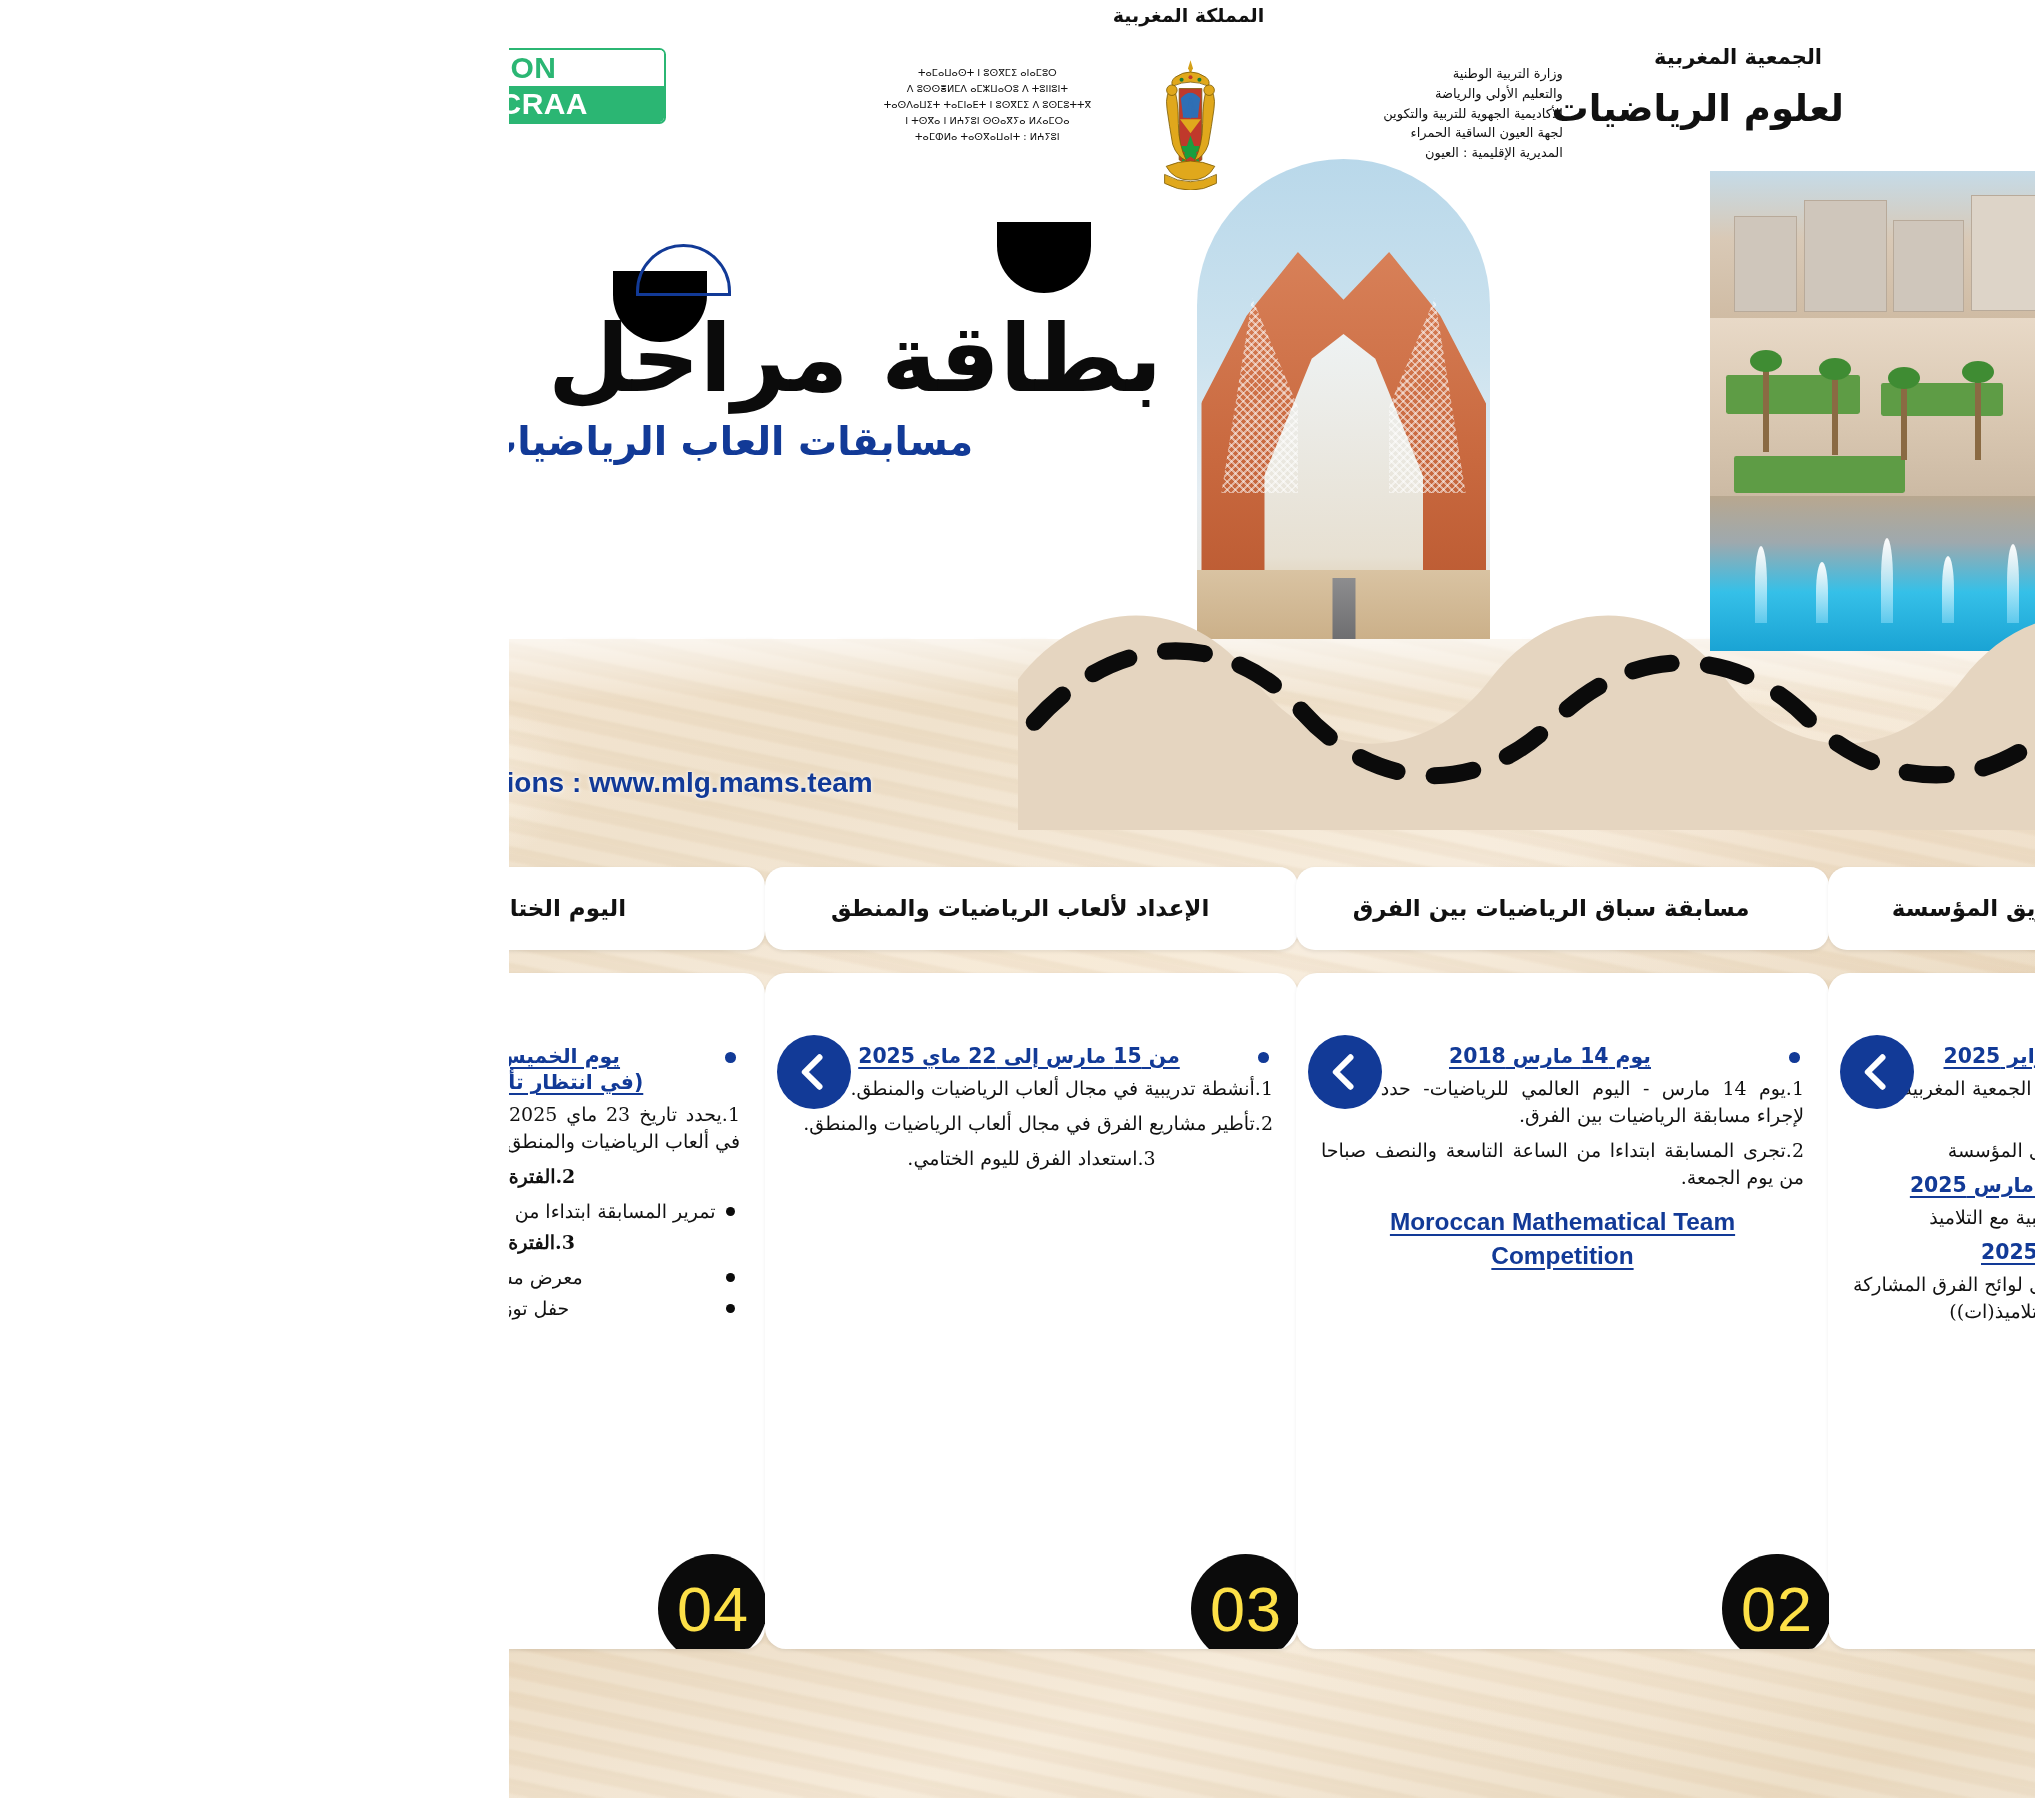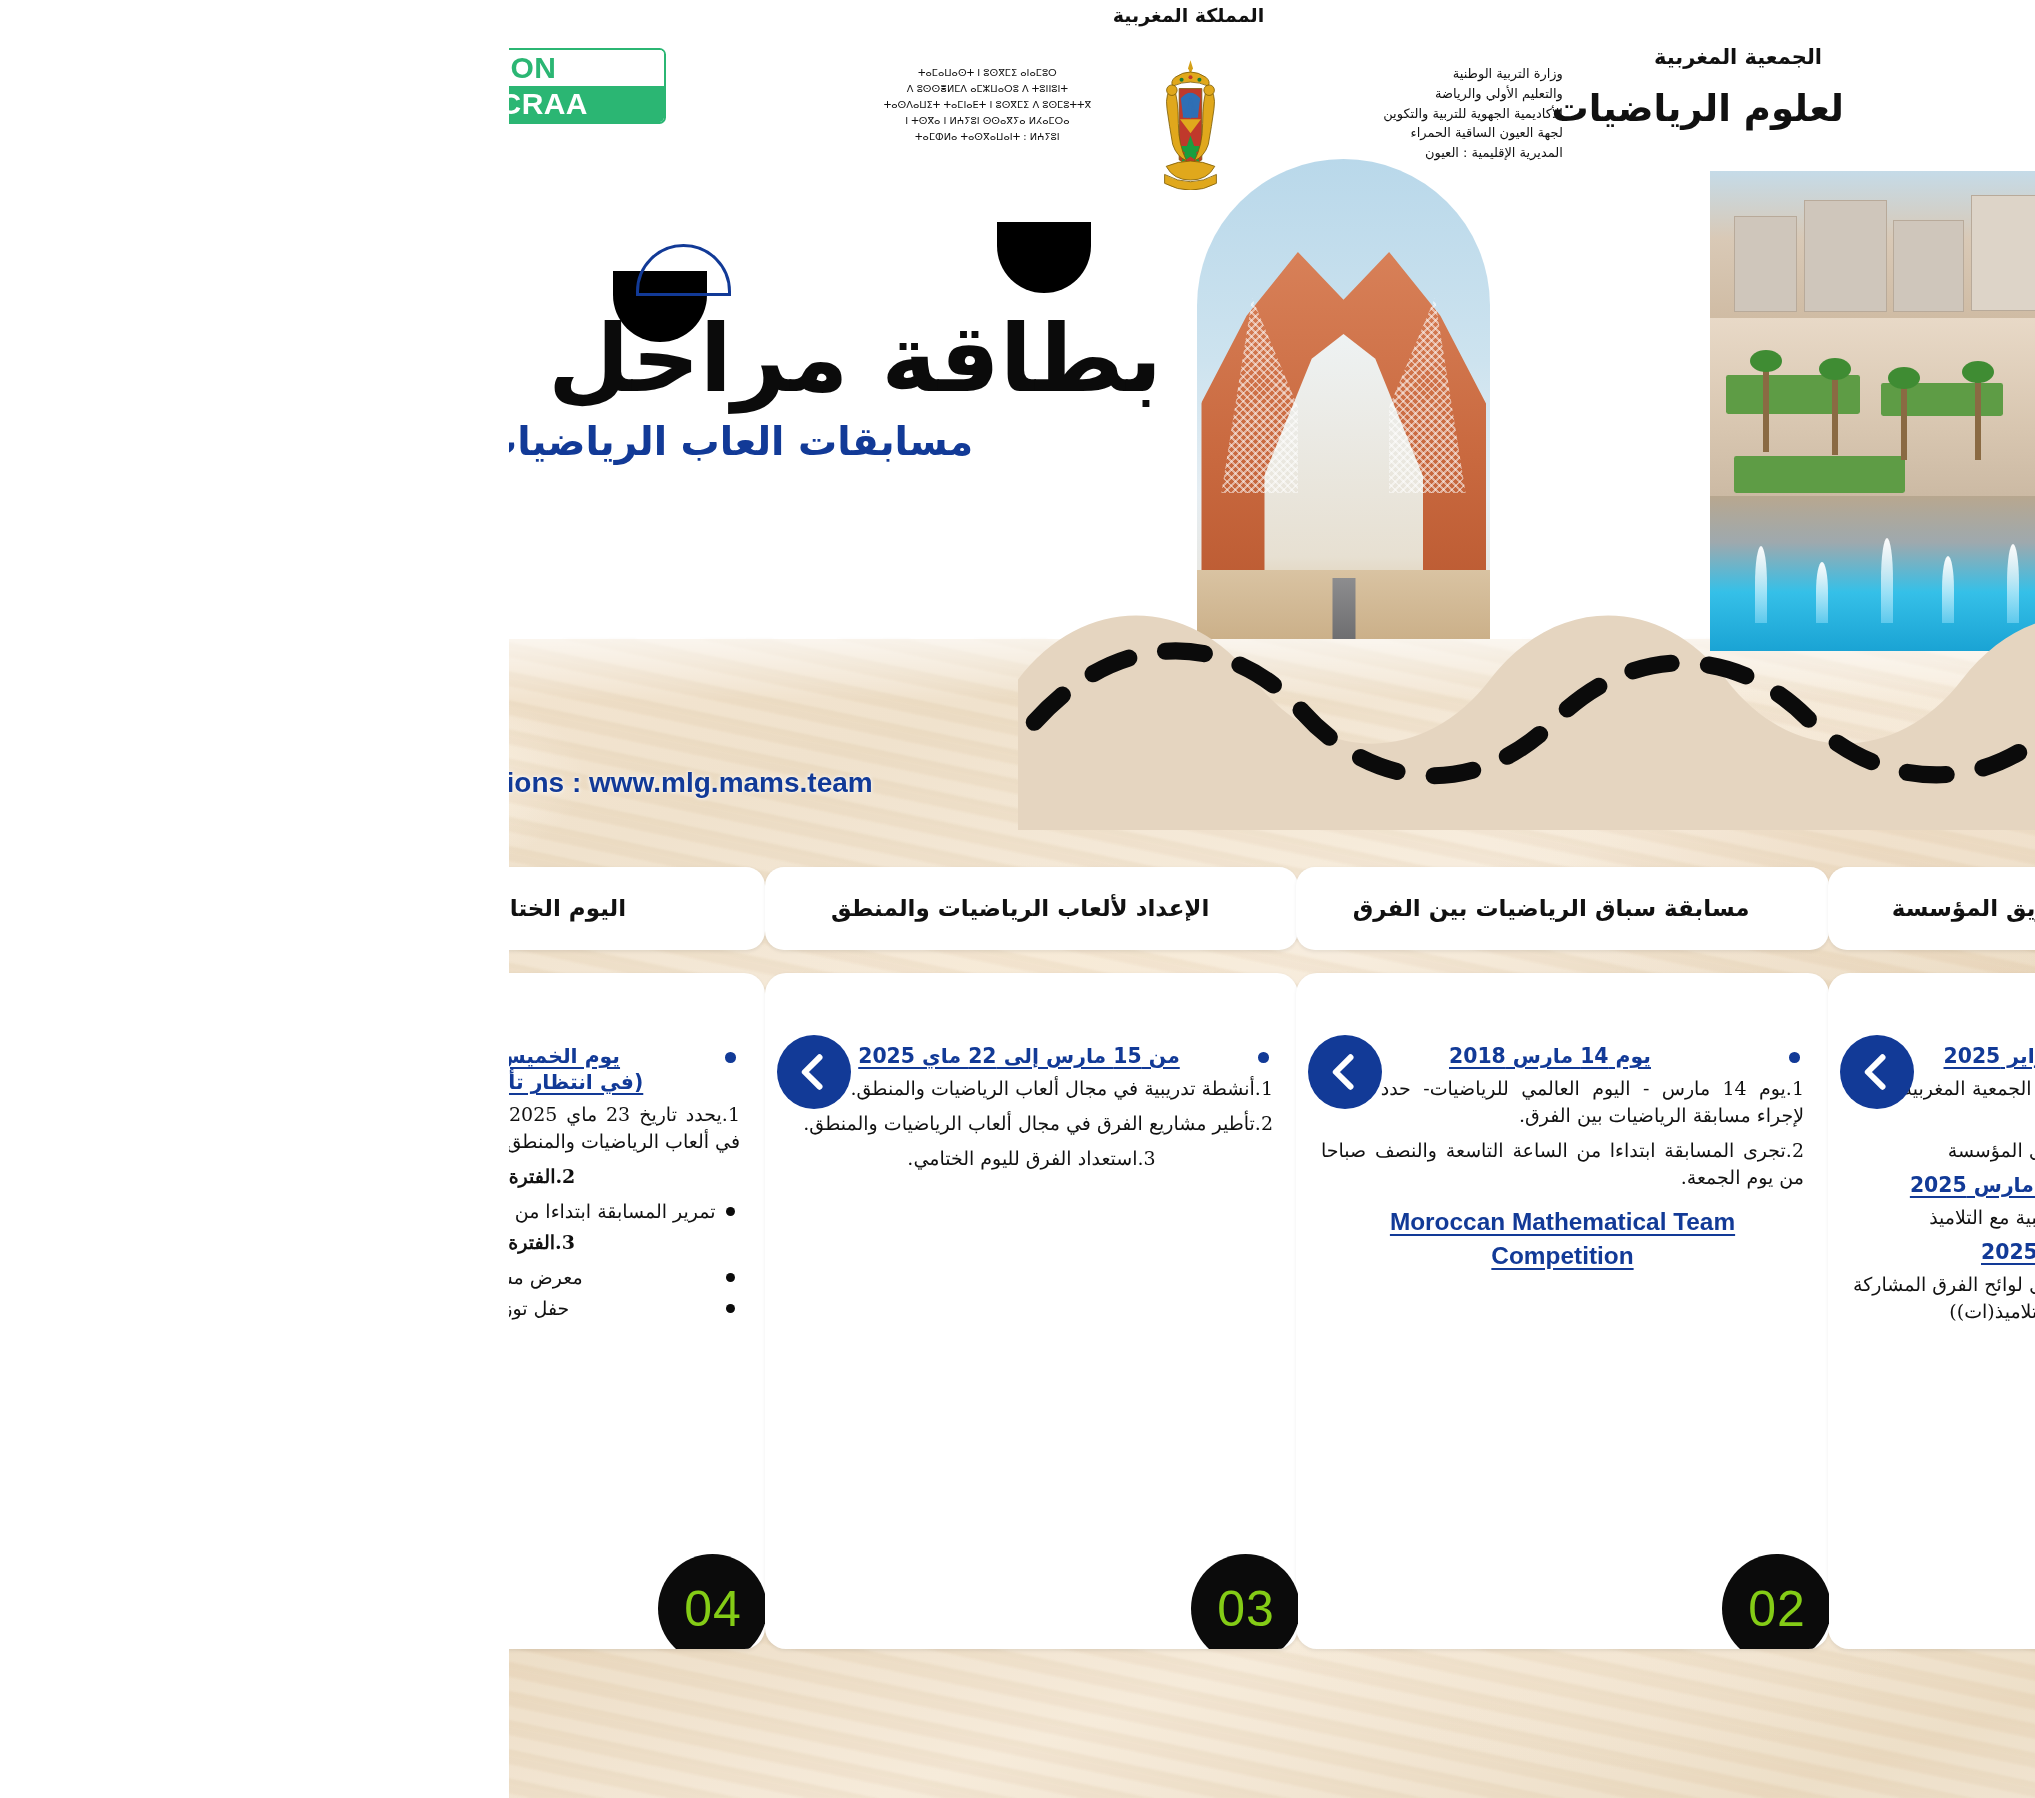--- a/index.html
+++ b/index.html
@@ -172,21 +172,21 @@
   .arrow-btn{
     position:absolute;top:62px;left:12.2px;width:74px;height:74px;border-radius:50%;
     background:#123a97;display:flex;align-items:center;justify-content:center;z-index:5;
   }
   .arrow-btn svg{width:46px;height:46px;}
   .badge-num{
     position:absolute;right:-2.4px;bottom:-14px;width:109px;height:109px;border-radius:50%;
     background:#0b0b0b;display:flex;align-items:center;justify-content:center;z-index:6;
   }
   .badge-num span{
-    color:#84cc16;font-size:50px;font-weight:normal;letter-spacing:0.8px;
+    color:#fde047;font-size:63px;font-weight:normal;letter-spacing:0.8px;
     font-family:"Liberation Sans",sans-serif;direction:ltr;
   }
 
   ul.bl{list-style:none;margin:0;padding:0;}
   li.bullet{
     position:relative;padding-right:25px;margin-bottom:5.7px;
     direction:rtl;text-align:center;
   }
   li.bullet::before{
     content:"";position:absolute;right:4.1px;top:9px;width:10.6px;height:10.6px;border-radius:50%;background:#123a97;

